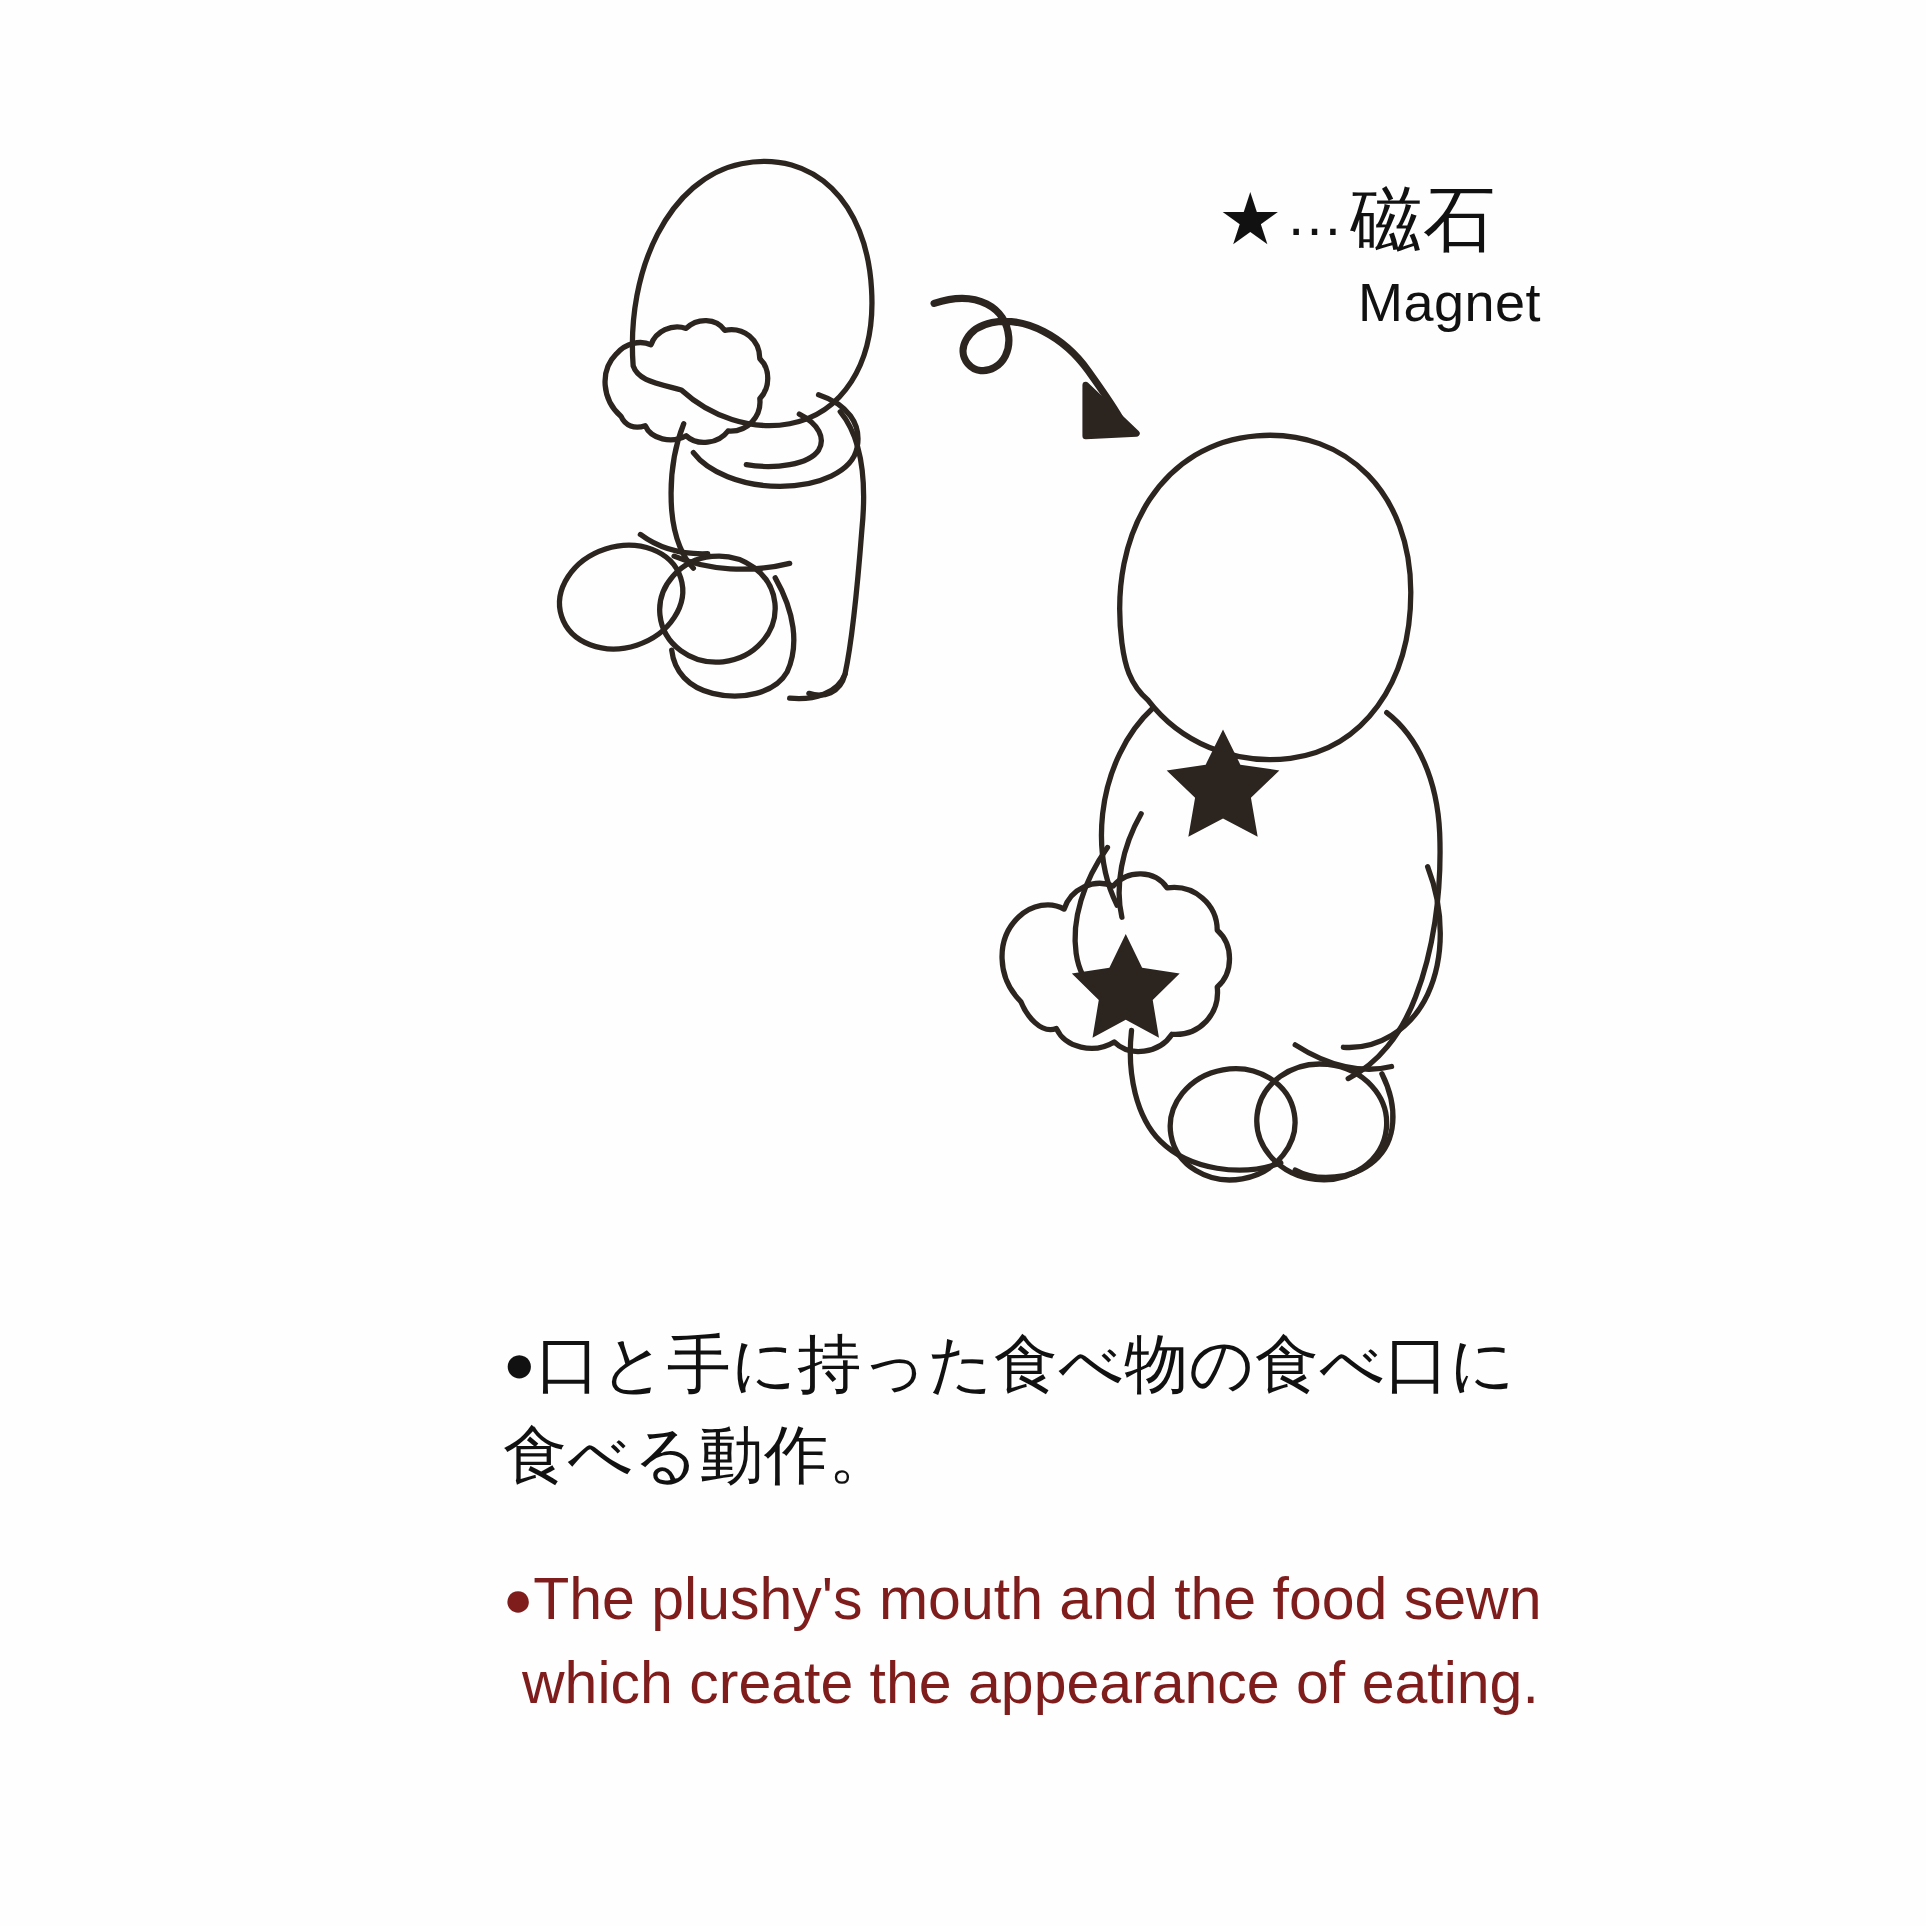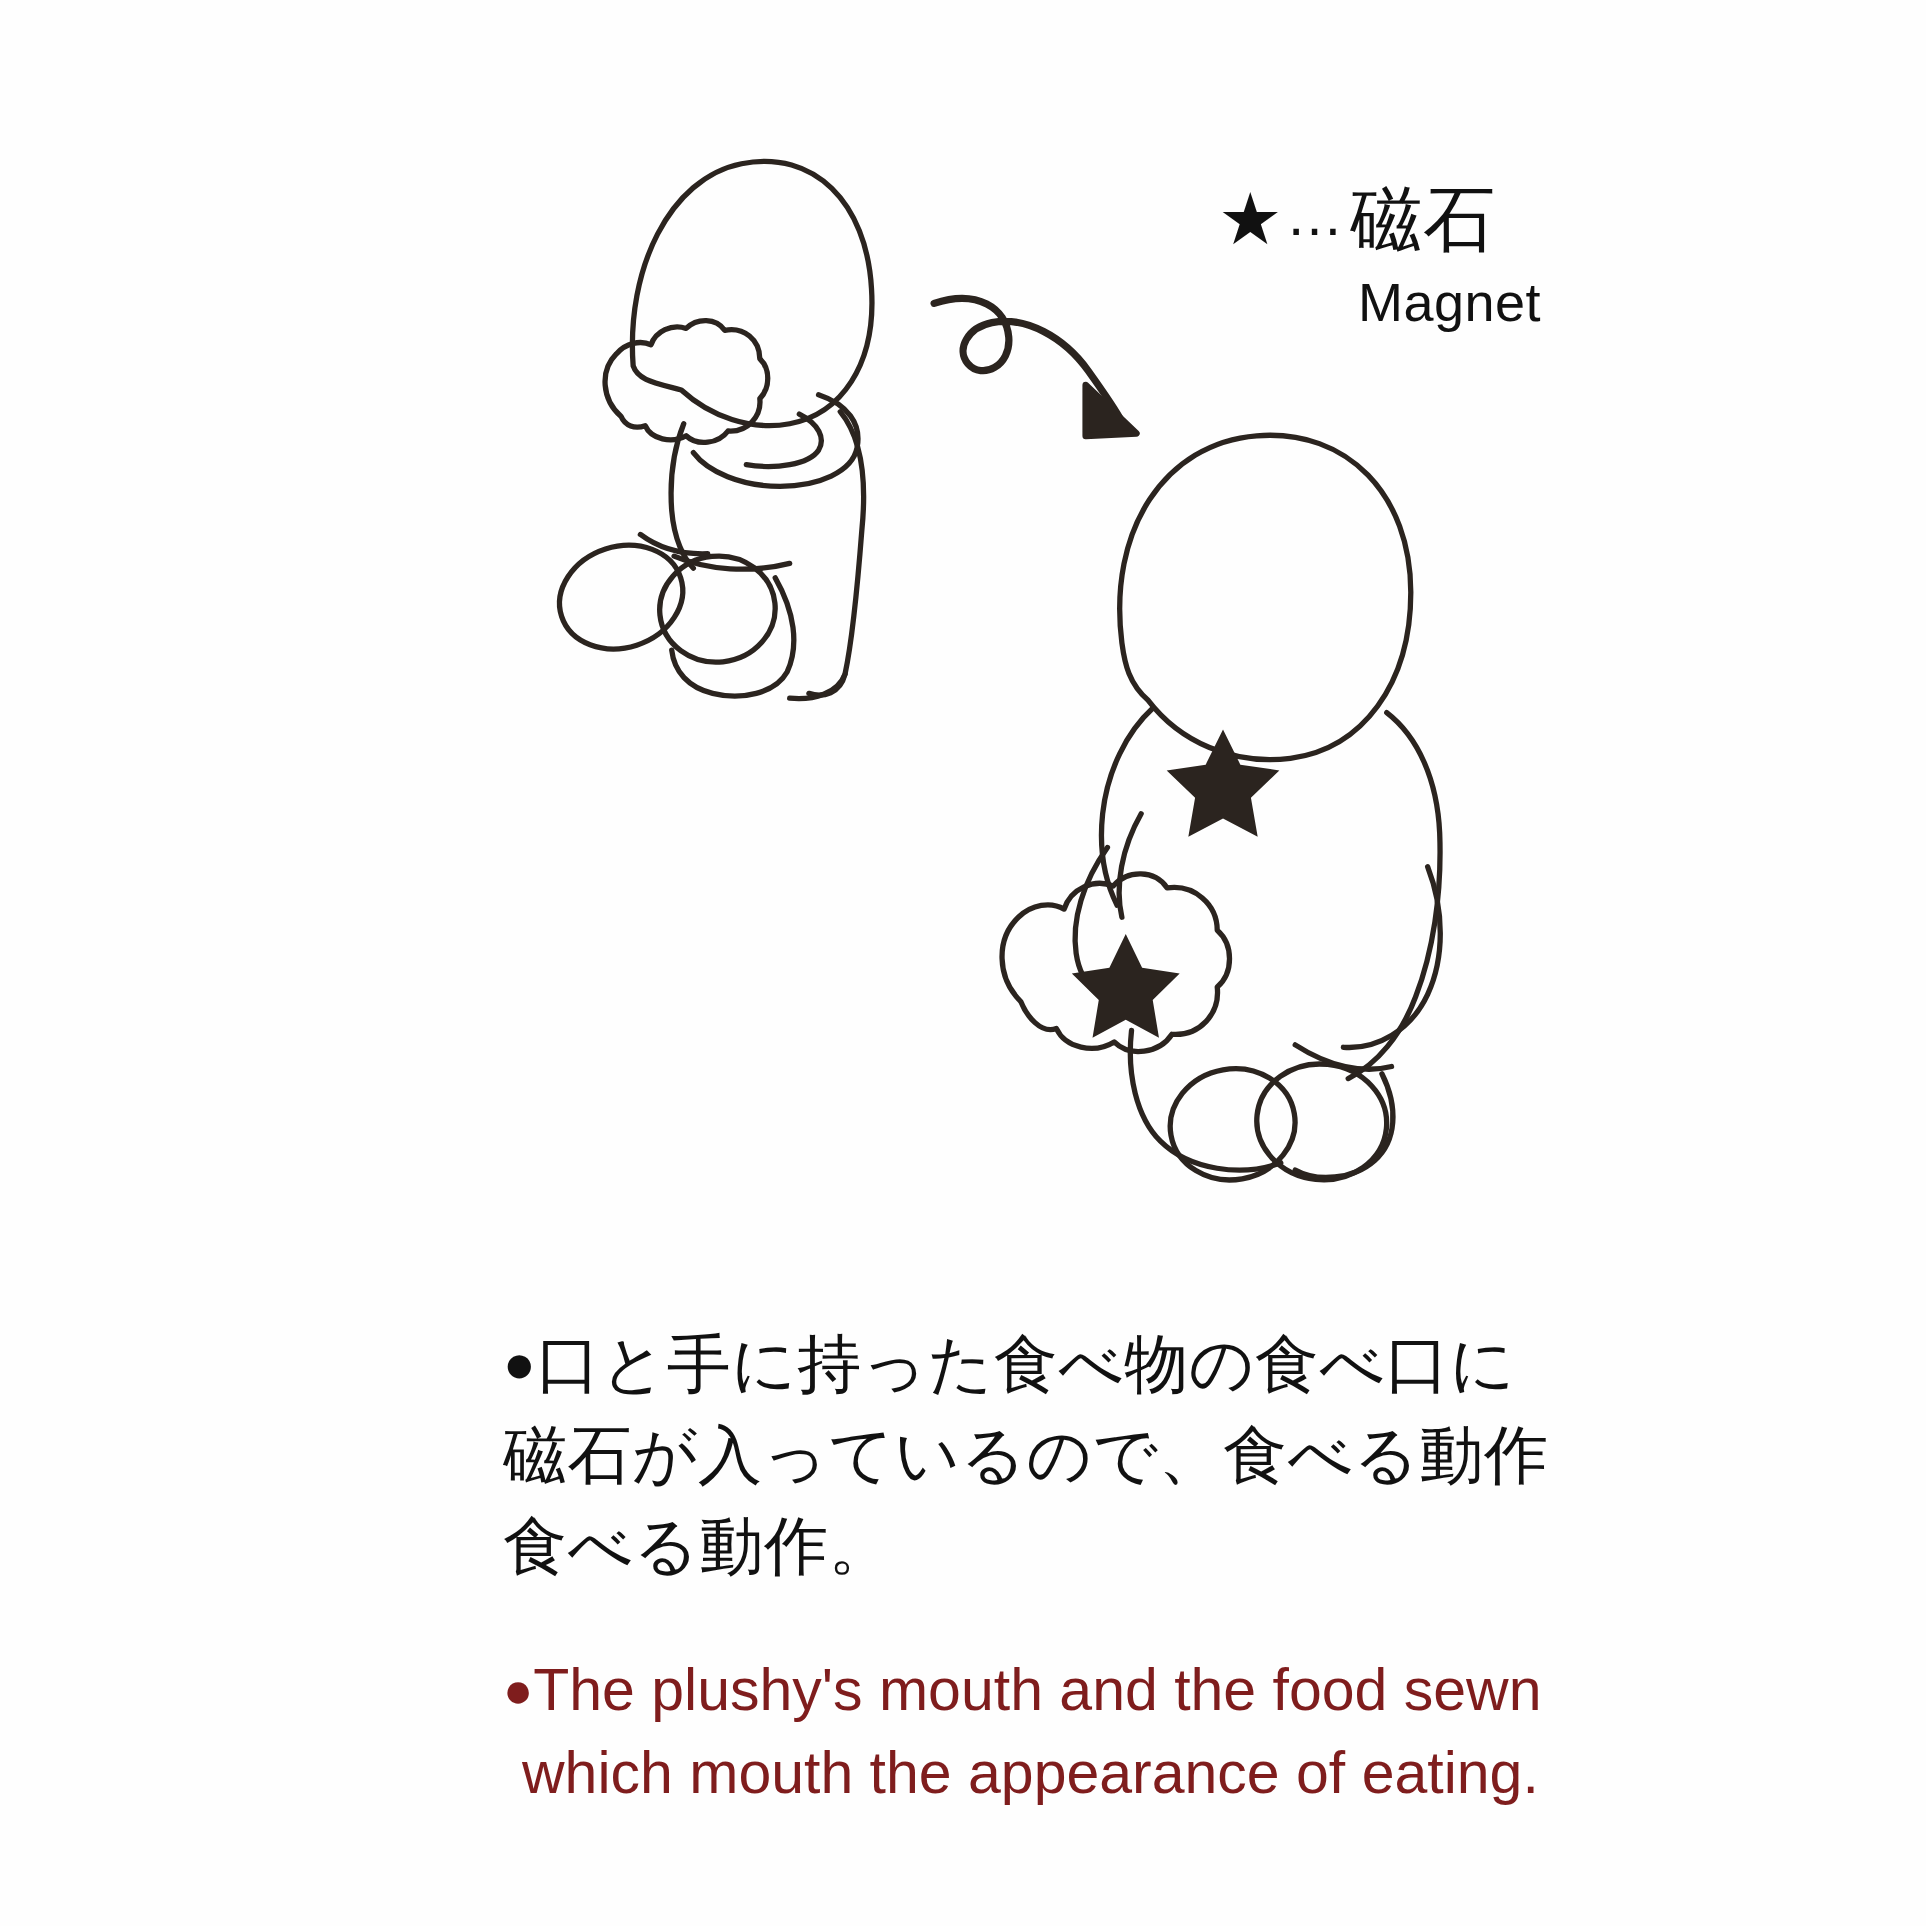--- a/index.html
+++ b/index.html
@@ -260,27 +260,26 @@
       <span class="legend-dots">…</span>
       <span class="legend-jp">磁石</span>
     </div>
     <div class="legend-en">Magnet</div>
   </div>
 
   <div class="textblock">
 
     <div class="para para-jp">
       <span class="line-indent"><span class="bullet">●</span><span>口と手に持った食べ物の食べ口に</span></span>
-      <span class="line-indent">磁石が入っているので、食べる動作</span>
       <span class="line-indent">食べる動作。</span>
     </div>
 
     <div class="spacer"></div>
 
     <div class="para para-en">
       <span class="line-indent"><span class="bullet">●</span><span>The plushy's mouth and the food sewn</span></span>
-      <span class="line-indent pad">which mouth the appearance of eating.</span>
+      <span class="line-indent pad">which create the appearance of eating.</span>
     </div>
 
   </div>
 
 </div>
 
 
 </body></html>

